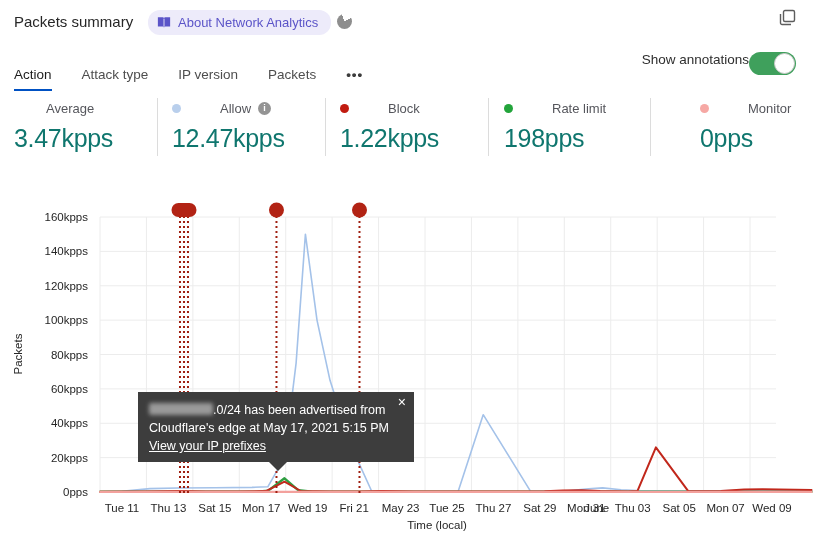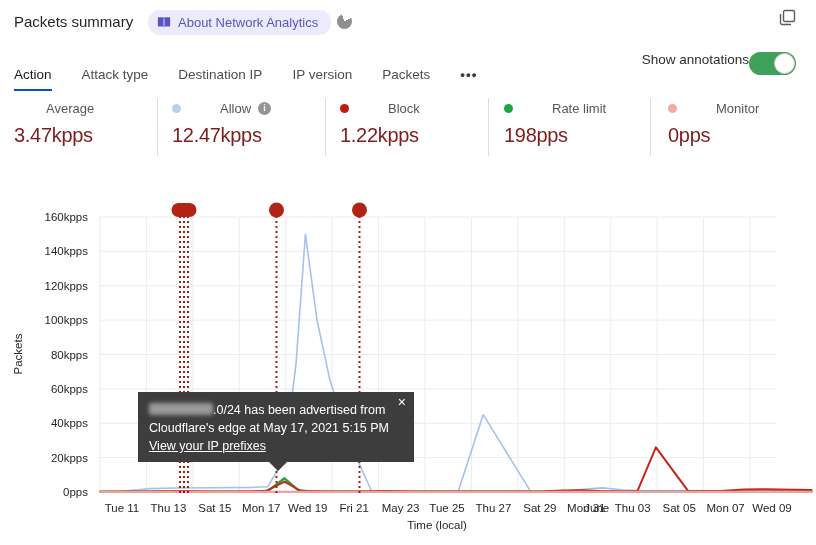--- a/index.html
+++ b/index.html
@@ -30,21 +30,21 @@
   .annot-ctl { position:absolute; right:20px; top:52px; display:flex; align-items:flex-start; }
   .annot-ctl .lbl { font-size:13.5px; color:#2e2e2e; }
   .toggle { position:relative; width:47px; height:23px; border-radius:12px; background:#3fa05c; cursor:pointer; }
   .toggle .knob { position:absolute; right:1px; top:1px; width:21px; height:21px; border-radius:50%; background:#fff; border:1px solid #c9c9c9; }
   
   .stats { position:absolute; left:0; top:98px; width:816px; height:62px; }
   .stat { position:absolute; top:2px; }
   .stat .row1 { display:flex; align-items:center; gap:7px; height:16px; }
   .stat .lab { font-size:13px; color:#55565c;margin-left:32px; }
   .stat .dot { width:9px; height:9px; border-radius:50%; }
-  .stat .val { font-size:20px; color:#7f1d1d; margin-top:8px; letter-spacing:-0.3px; }
+  .stat .val { font-size:25px; color:#0f766e; margin-top:8px; letter-spacing:-0.3px; }
   .info-i {
     width:13px; height:13px; border-radius:50%; background:#949494; color:#fff; font-size:9px;
     display:flex; align-items:center; justify-content:center; font-weight:700; cursor:pointer;
   }
   .vdiv { position:absolute; top:0; width:1px; height:58px; background:#dcdcdc; }
   
   .chart { position:absolute; left:0; top:190px; width:816px; height:355px; }
   #chart-svg { position:absolute; left:0; top:0; }
   #chart-svg text.tick { font-family:"Liberation Sans", sans-serif; font-size:11.5px; fill:#262626; }
   
@@ -77,21 +77,20 @@
   <span class="dup-icon">
     <svg width="18" height="18" viewBox="0 0 18 18">
       <rect x="5.5" y="1.5" width="11" height="11" rx="1.5" fill="none" stroke="#5d5d5d" stroke-width="1.4"></rect>
       <path d="M2.5 5v9a1.5 1.5 0 0 0 1.5 1.5h9" fill="none" stroke="#5d5d5d" stroke-width="1.4"></path>
     </svg>
   </span>
 
   <div class="tabbar">
     <span class="tab active">Action</span>
     <span class="tab">Attack type</span>
-    <span class="tab">Destination IP</span>
     <span class="tab">IP version</span>
     <span class="tab">Packets</span>
     <span class="tab more">•••</span>
   </div>
   <div class="annot-ctl">
     <span class="lbl">Show annotations</span>
     <span class="toggle">
         <span class="knob"></span>
       </span>
   </div>
@@ -122,21 +121,21 @@
     </div>
     <div class="vdiv" style="left:488px"></div>
     <div class="stat" style="left:504px">
       <div class="row1">
         <span class="dot" style="background: rgb(35, 164, 59);"></span>
         <span class="lab">Rate limit</span>
       </div>
       <div class="val">198pps</div>
     </div>
     <div class="vdiv" style="left:650px"></div>
-    <div class="stat" style="left:668px">
+    <div class="stat" style="left:700px">
       <div class="row1">
         <span class="dot" style="background: rgb(246, 168, 164);"></span>
         <span class="lab">Monitor</span>
       </div>
       <div class="val">0pps</div>
     </div>
   </div>
 
   <div class="chart">
     <svg id="chart-svg" width="816" height="355" viewBox="0 0 816 355">

